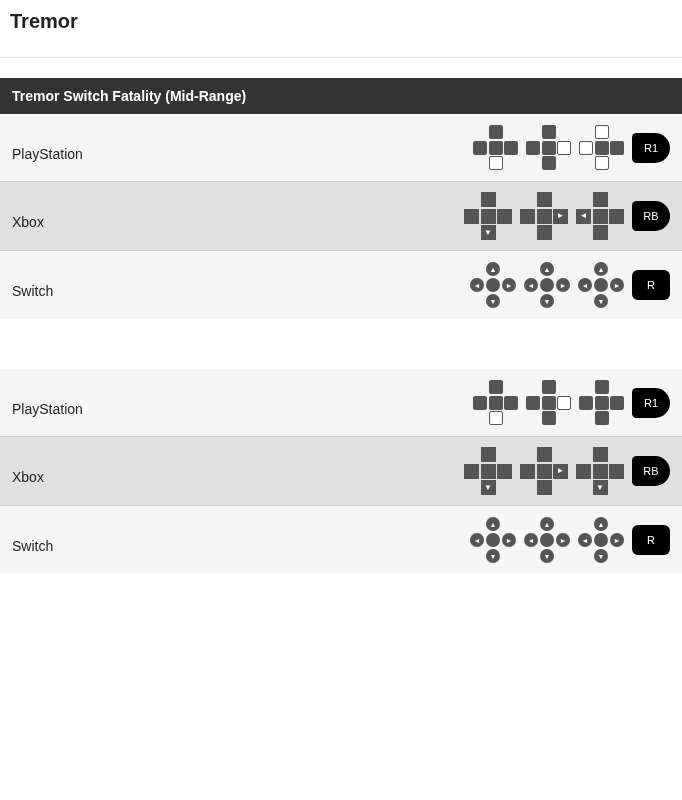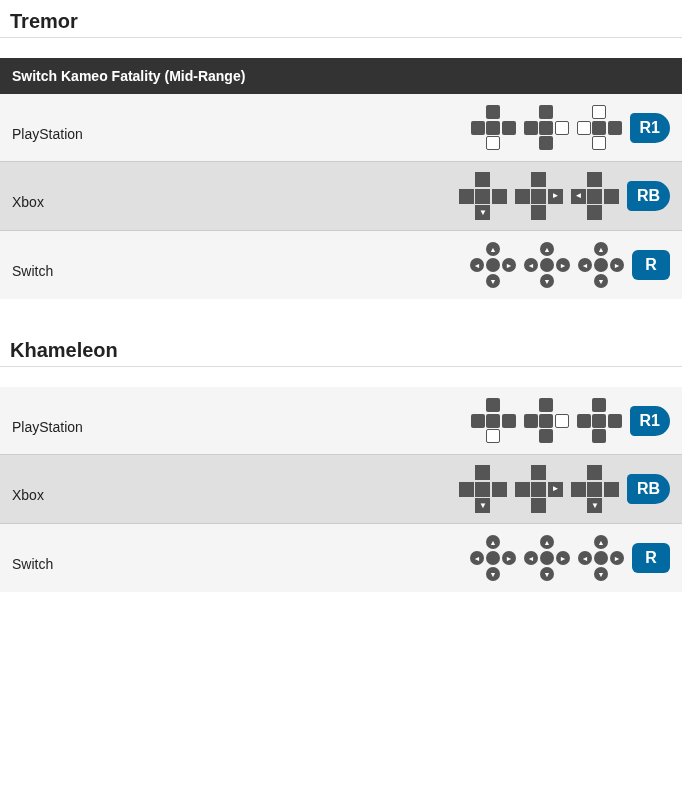--- a/index.html
+++ b/index.html
@@ -7,21 +7,21 @@
       font-family: Arial, sans-serif;
       background: #fff;
       color: #222;
       width: 682px;
       font-size: 14px;
     }
 
     .section-title {
       font-size: 20px;
       font-weight: bold;
-      padding: 10px 10px 4px 10px;
+      padding: 10px 10px 24px 10px;
       border-bottom: 1px solid #ddd;
       margin-bottom: 0;
     }
 
     .platform-label {
       width: 100px;
       font-size: 14px;
       color: #222;
       flex-shrink: 0;
       margin-top: 12px;
@@ -29,26 +29,26 @@
 
     .inputs-area {
       display: flex;
       align-items: center;
       gap: 8px;
       margin-left: auto;
     }
 
     
     .btn-pill {
-      background: #0369a1;
+      background: #000000;
       color: #fff;
       border-radius: 20px;
       padding: 6px 10px;
-      font-weight: bold;
-      font-size: 16px;
+      font-weight: normal;
+      font-size: 11px;
       display: inline-flex;
       align-items: center;
       justify-content: center;
       min-width: 38px;
       height: 30px;
     }
 
     .btn-pill-r {
       border-radius: 6px 20px 20px 6px;
     }
@@ -127,21 +127,21 @@
 
 <div>
   <div class="section-title">Tremor</div>
   <div class="section-gap"></div>
 
   <table class="main-table">
     <tbody>
         <tr>
       <td>
         <div class="combo-header-row">
-          <span>Switch Kameo Fatality (Mid-Range)</span>
+          <span>Tremor Switch Fatality (Mid-Range)</span>
         </div>
       </td>
     </tr>
 
     <tr class="row-ps">
       <td>
         <div class="inner-row">
           <span class="platform-label">PlayStation</span>
           <div class="inputs-area">
 
@@ -312,21 +312,20 @@
         </div>
       </td>
     </tr>
   </tbody>
     </table>
 </div>
 
 <div class="section-gap" style="height:30px;"></div>
 
 <div>
-  <div class="section-title">Khameleon</div>
   <div class="section-gap"></div>
 
   <table class="main-table">
     <tbody>
 
     <tr class="row-ps">
       <td>
         <div class="inner-row">
           <span class="platform-label">PlayStation</span>
           <div class="inputs-area">

